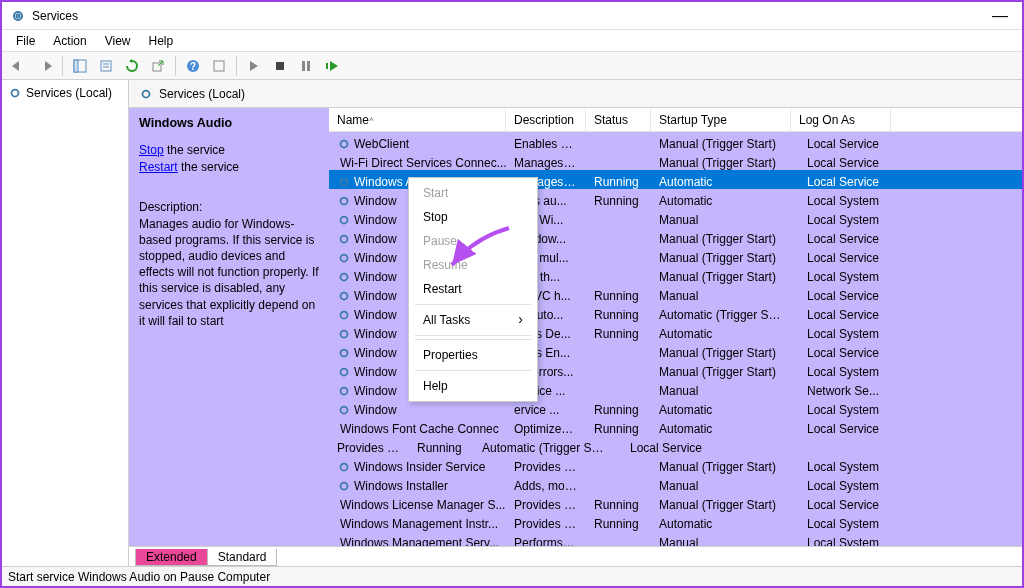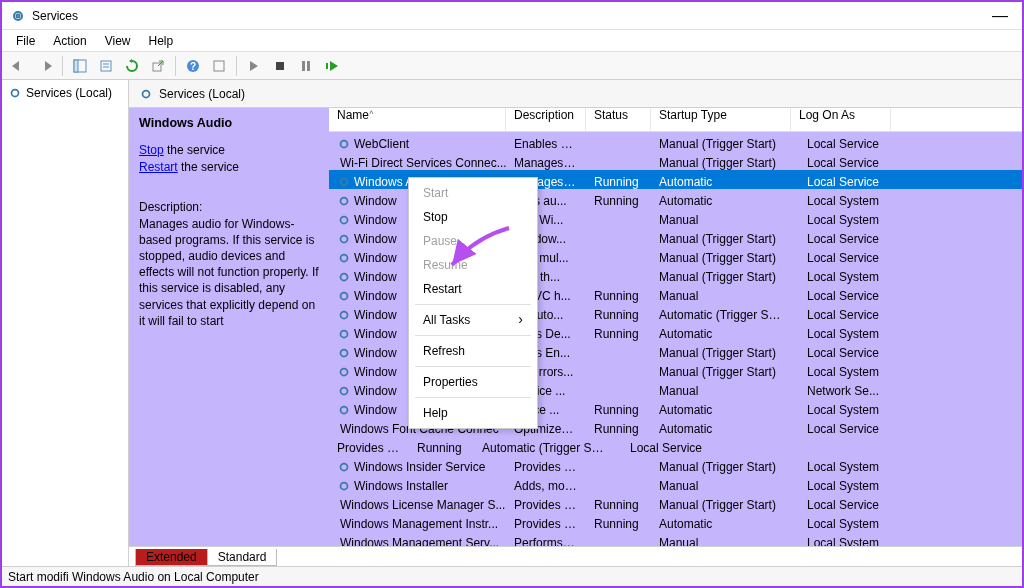--- a/index.html
+++ b/index.html
@@ -22,21 +22,21 @@
   .content-header { height: 28px; display: flex; align-items: center; padding: 0 10px; gap: 6px; background: #f6f6f6; border-bottom: 1px solid #d0d0d0; font-size: 12px; }
   .content-body { flex: 1; display: flex; min-height: 0; background: #c4b5fd; }
   .details-pane { width: 200px; padding: 8px 10px; font-size: 12px; }
   .details-pane .svc-name { font-weight: bold; margin-bottom: 12px; font-size: 12.5px; }
   .details-pane a { color: #0000ee; text-decoration: underline; cursor: pointer; }
   .details-pane .actions { margin-bottom: 24px; line-height: 1.4; }
   .details-pane .desc-label { margin-bottom: 2px; }
   .details-pane .desc-text { line-height: 1.35; }
   .list-pane { flex: 1; position: relative; overflow: hidden; }
   .list-header { display: flex; align-items: center; height: 24px; border-bottom: 1px solid #e0e0e0; background: #fff; font-size: 12px; }
-  .list-header .col { padding: 0 8px; border-right: 1px solid #e8e8e8; display: flex; height: 100%; }
+  .list-header .col { padding: 0 8px; border-right: 1px solid #e8e8e8; display: flex; align-items: center; height: 100%; }
   .col-name { width: 177px; }
   .col-desc { width: 80px; }
   .col-status { width: 65px; }
   .col-startup { width: 140px; }
   .col-logon { width: 100px; }
   .sort-caret { font-size: 8px; color: #666; }
   .list-rows { overflow: hidden; }
   .row { display: flex; align-items: flex-end; height: 19px; font-size: 12px; white-space: nowrap; }
   .row .cell { padding: 0 8px; overflow: hidden; text-overflow: ellipsis; }
   .row .cell-name { width: 177px; display: flex; align-items: center; gap: 3px; }
@@ -46,21 +46,21 @@
   .row .cell-logon { width: 100px; overflow: hidden; text-overflow: ellipsis; margin-left: 8px;}
   .row.selected { background: #0078d7; color: #fff; }
   .gear-svg circle { fill: none; stroke: #3a7aa8; stroke-width: 2; }
   .ctxmenu { position: absolute; left: 79px; top: 69px; width: 130px; background: #fff; border: 1px solid #ccc; box-shadow: 2px 2px 6px rgba(0,0,0,.2); padding: 3px 0; font-size: 12px; }
   .ctxmenu .item { padding: 5px 14px; cursor: default; }
   .ctxmenu .item.disabled { color: #a0a0a0; }
   .ctxmenu .item.submenu::after { content: "›"; float: right; font-size: 14px; line-height: 12px; }
   .ctxmenu .sep { height: 1px; background: #e0e0e0; margin: 3px 6px; }
   .arrow-annot { position: absolute; pointer-events: none; }
   .tabs { border-top: 1px solid #d0d0d0; height: 20px; display: flex; align-items: flex-end; padding-left: 6px; background: #fff; gap: 0; }
-  .tabs .tab { font-size: 12px; padding: 1px 10px; border: 1px solid #bbb; border-top: none; background: #b91c1c; margin-right: -1px; }
+  .tabs .tab { font-size: 12px; padding: 1px 10px; border: 1px solid #bbb; border-top: none; background: #ec4899; margin-right: -1px; }
   .tabs .tab.active { background: #fff; }
   .statusbar { height: 20px; border-top: 1px solid #d0d0d0; display: flex; align-items: center; padding: 0 6px; font-size: 12px; background: #f6f6f6; }
 </style>
 </head>
 <body>
 
 <div class="window">
 
   <div class="titlebar">
     <svg class="gear-icon gear-svg" viewBox="0 0 16 16">
@@ -457,21 +457,20 @@
 
           <div class="ctxmenu">
             <div class="item disabled">Start</div>
             <div class="item">Stop</div>
             <div class="item disabled">Pause</div>
             <div class="item disabled">Resume</div>
             <div class="item">Restart</div>
             <div class="sep"></div>
             <div class="item submenu">All Tasks</div>
             <div class="sep"></div>
-            <div class="item">Refresh</div>
             <div class="sep"></div>
             <div class="item">Properties</div>
             <div class="sep"></div>
             <div class="item">Help</div>
           </div>
 
           <svg class="arrow-annot" style="left:115px; top:115px" width="70" height="50" viewBox="0 0 70 50">
             <defs>
                 <marker id="ah" markerWidth="8" markerHeight="8" refX="6" refY="3" orient="auto">
                   <path d="M0 0 L6 3 L0 6 Z" fill="#b64ff0"></path>
@@ -483,15 +482,15 @@
       </div>
 
       <div class="tabs">
         <div class="tab">Extended</div>
         <div class="tab active">Standard</div>
       </div>
     </div>
   </div>
 
   <div class="statusbar">
-    <span>Start modifi Windows Audio on Local Computer</span>
+    <span>Start service Windows Audio on Pause Computer</span>
   </div>
 </div>
 
 </body></html>

